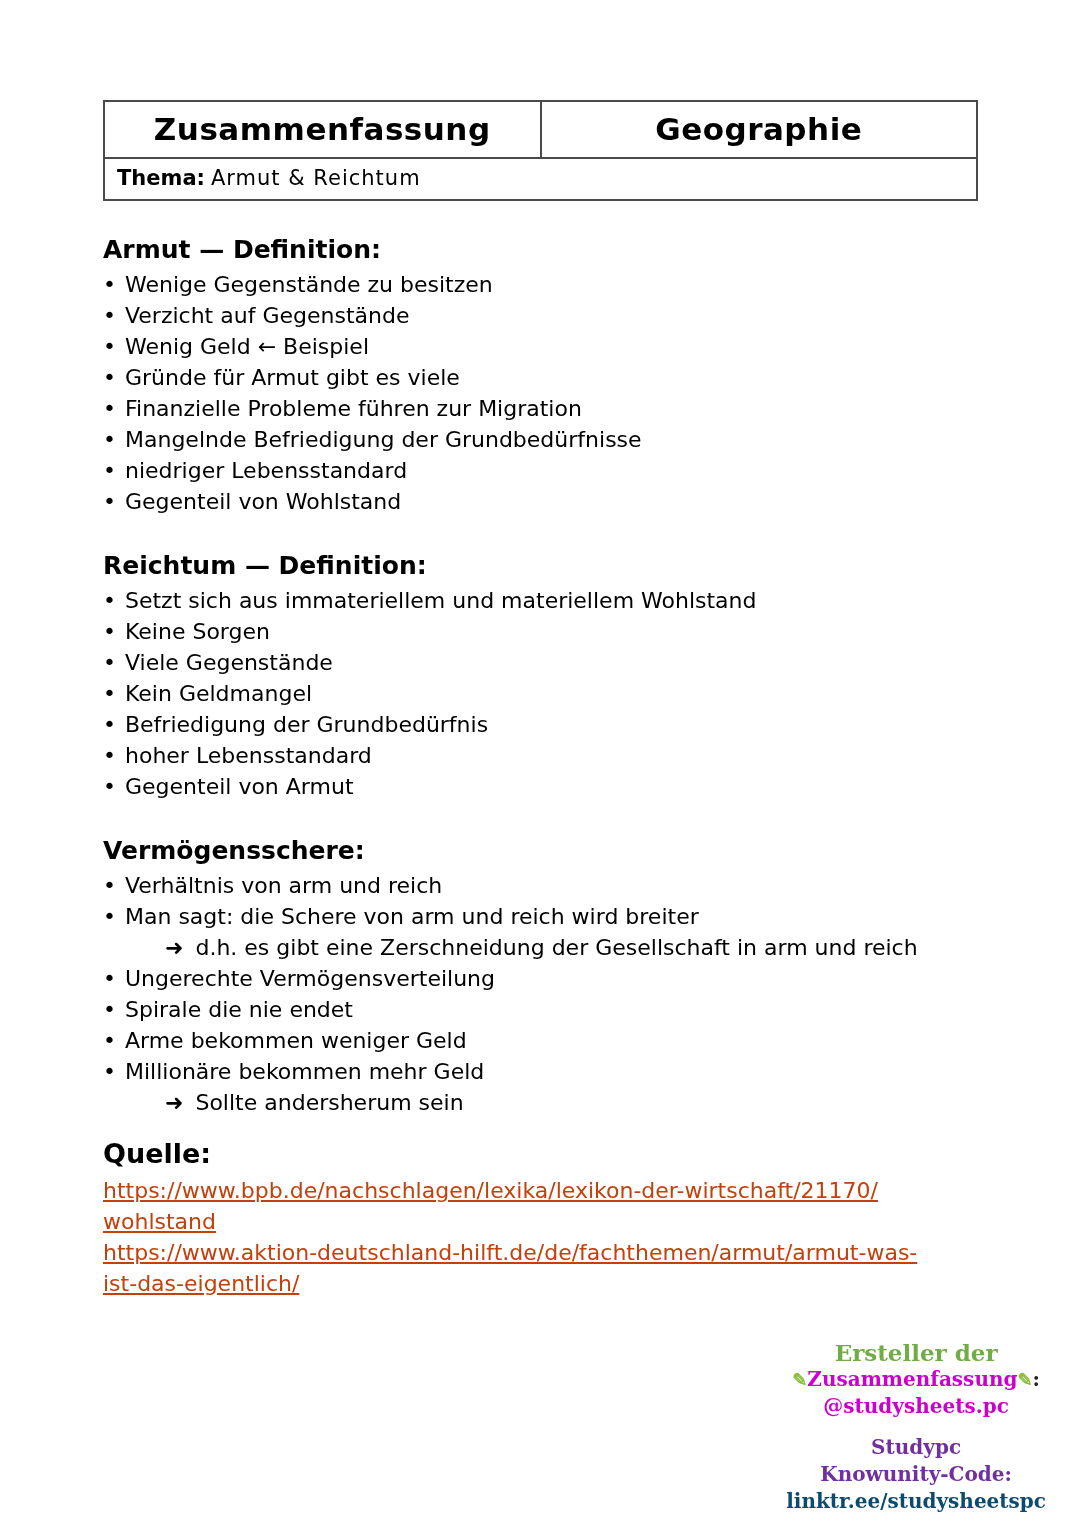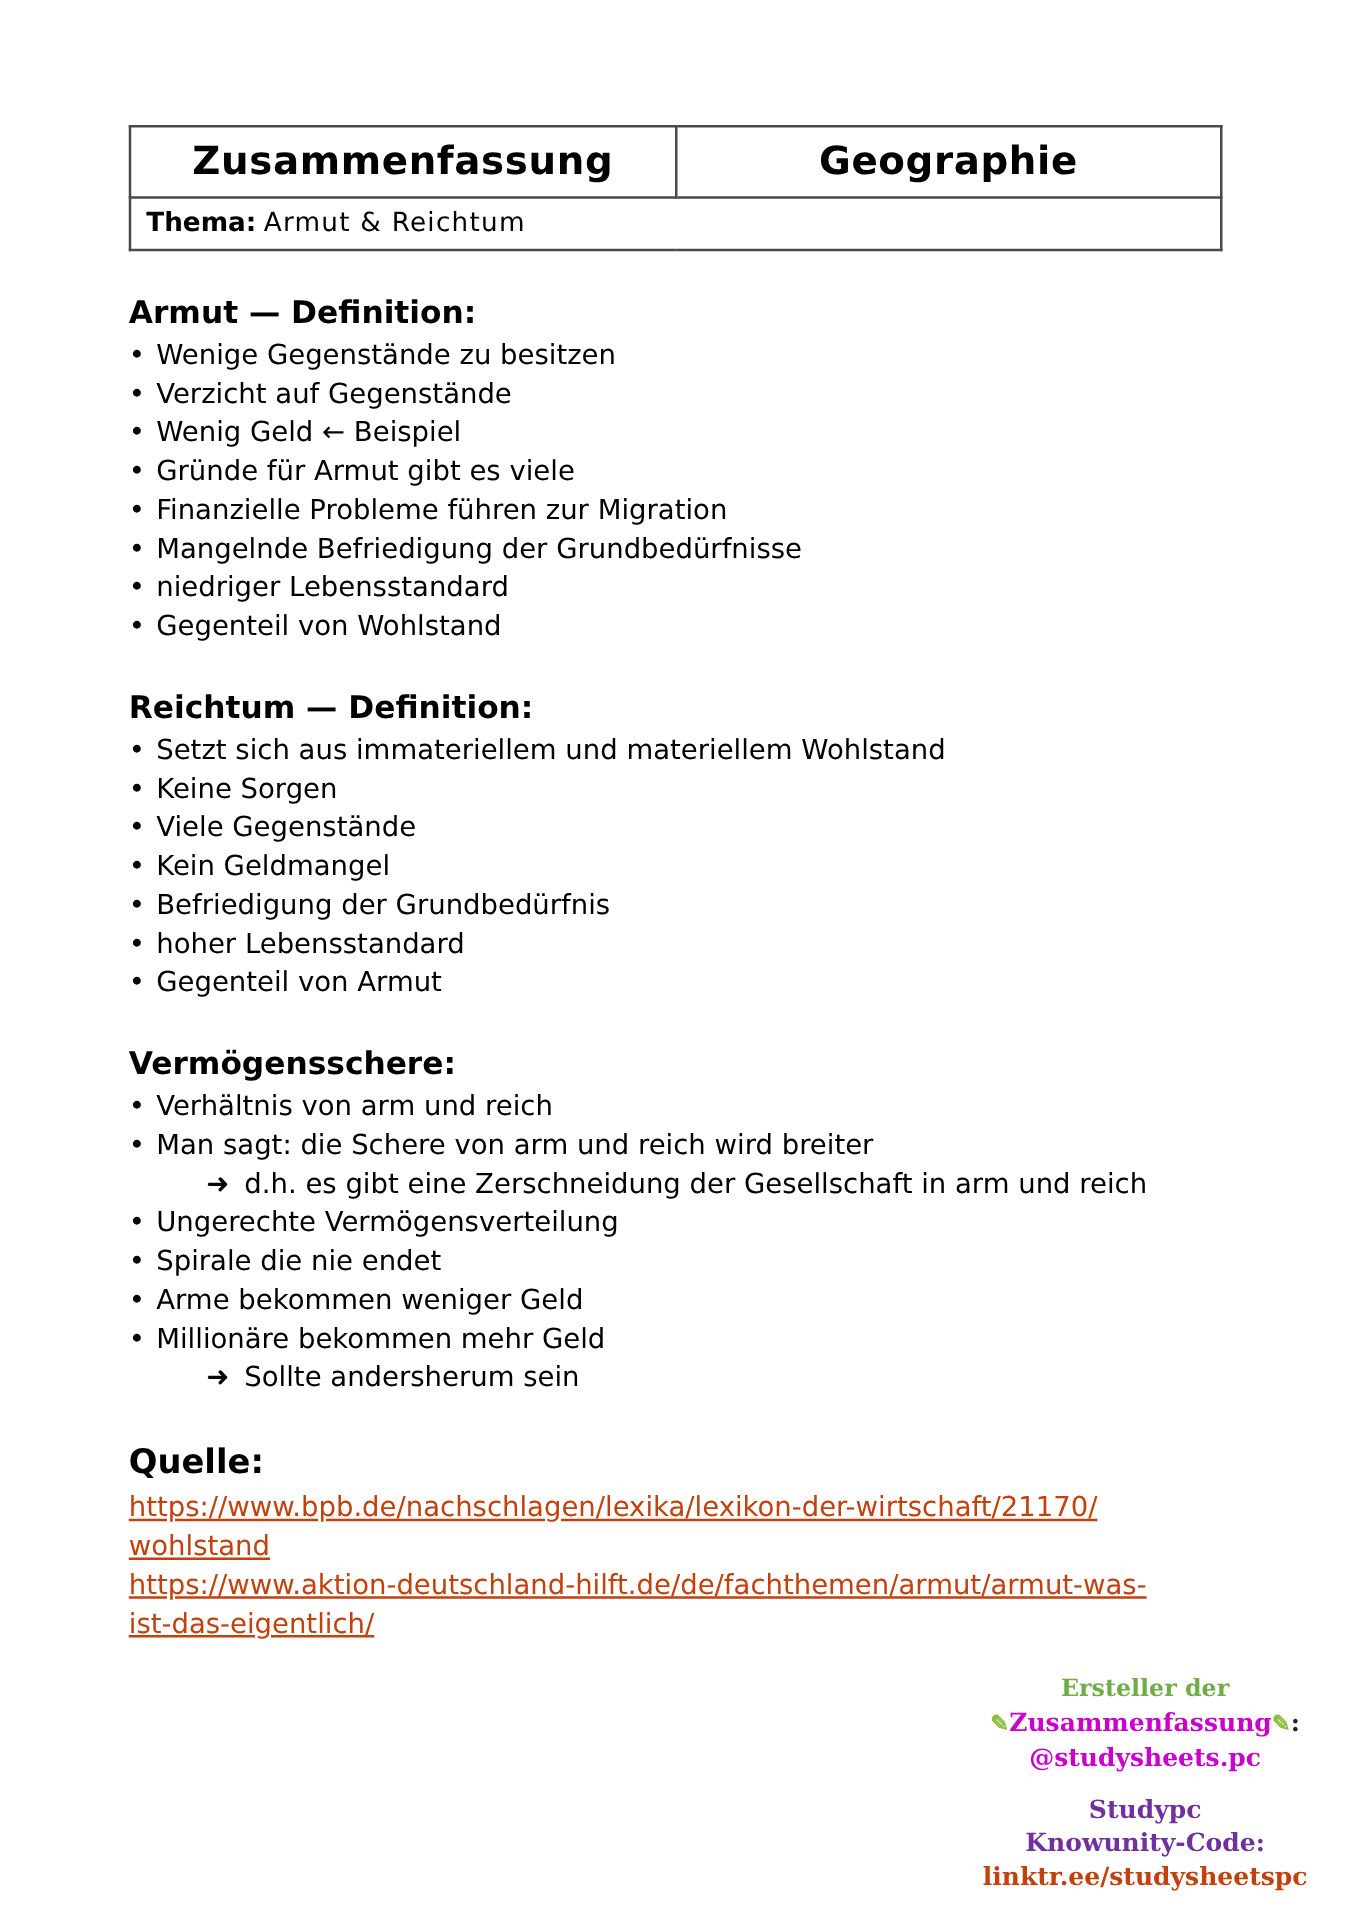--- a/index.html
+++ b/index.html
@@ -60,21 +60,21 @@
   .li.arrow {
     padding-left:62px;
     max-width:838px;
   }
   .li.arrow .marker { margin-right:12px; }
 
   
   .quelle-heading {
     font-size:27px;
     font-weight:bold;
-    margin-top:36px;
+    margin-top:20px;
     margin-bottom:6px;
   }
   .quelle-link {
     display:block;
     color:#c2410c;
     text-decoration:none;
     font-size:22px;
     line-height:31px;
     cursor:pointer;
   }
@@ -83,24 +83,24 @@
   
   .watermark {
     position:absolute;
     right:34px; bottom:12px;
     text-align:center;
     font-family:"DejaVu Serif","Liberation Serif",serif;
     font-weight:bold;
     line-height:27px;
     white-space:nowrap;
   }
-  .wm-green   { color:#70AD47; font-size:19px; }
+  .wm-green   { color:#70AD47; font-size:23px; }
   .wm-magenta { color:#CC00CC; font-size:20px; }
   .wm-purple  { color:#7030A0; font-size:20px; }
-  .wm-maroon  { color:#c2410c; font-size:20px; }
+  .wm-maroon  { color:#0c4a6e; font-size:20px; }
   .wm-icon    { color:#8CBF3F; font-size:18px; }
   .wm-colon   { color:#222; }
   .wm-gap     { height:14px; }
 </style>
 </head>
 <body>
 
 <div class="page">
   <div class="content">
 

